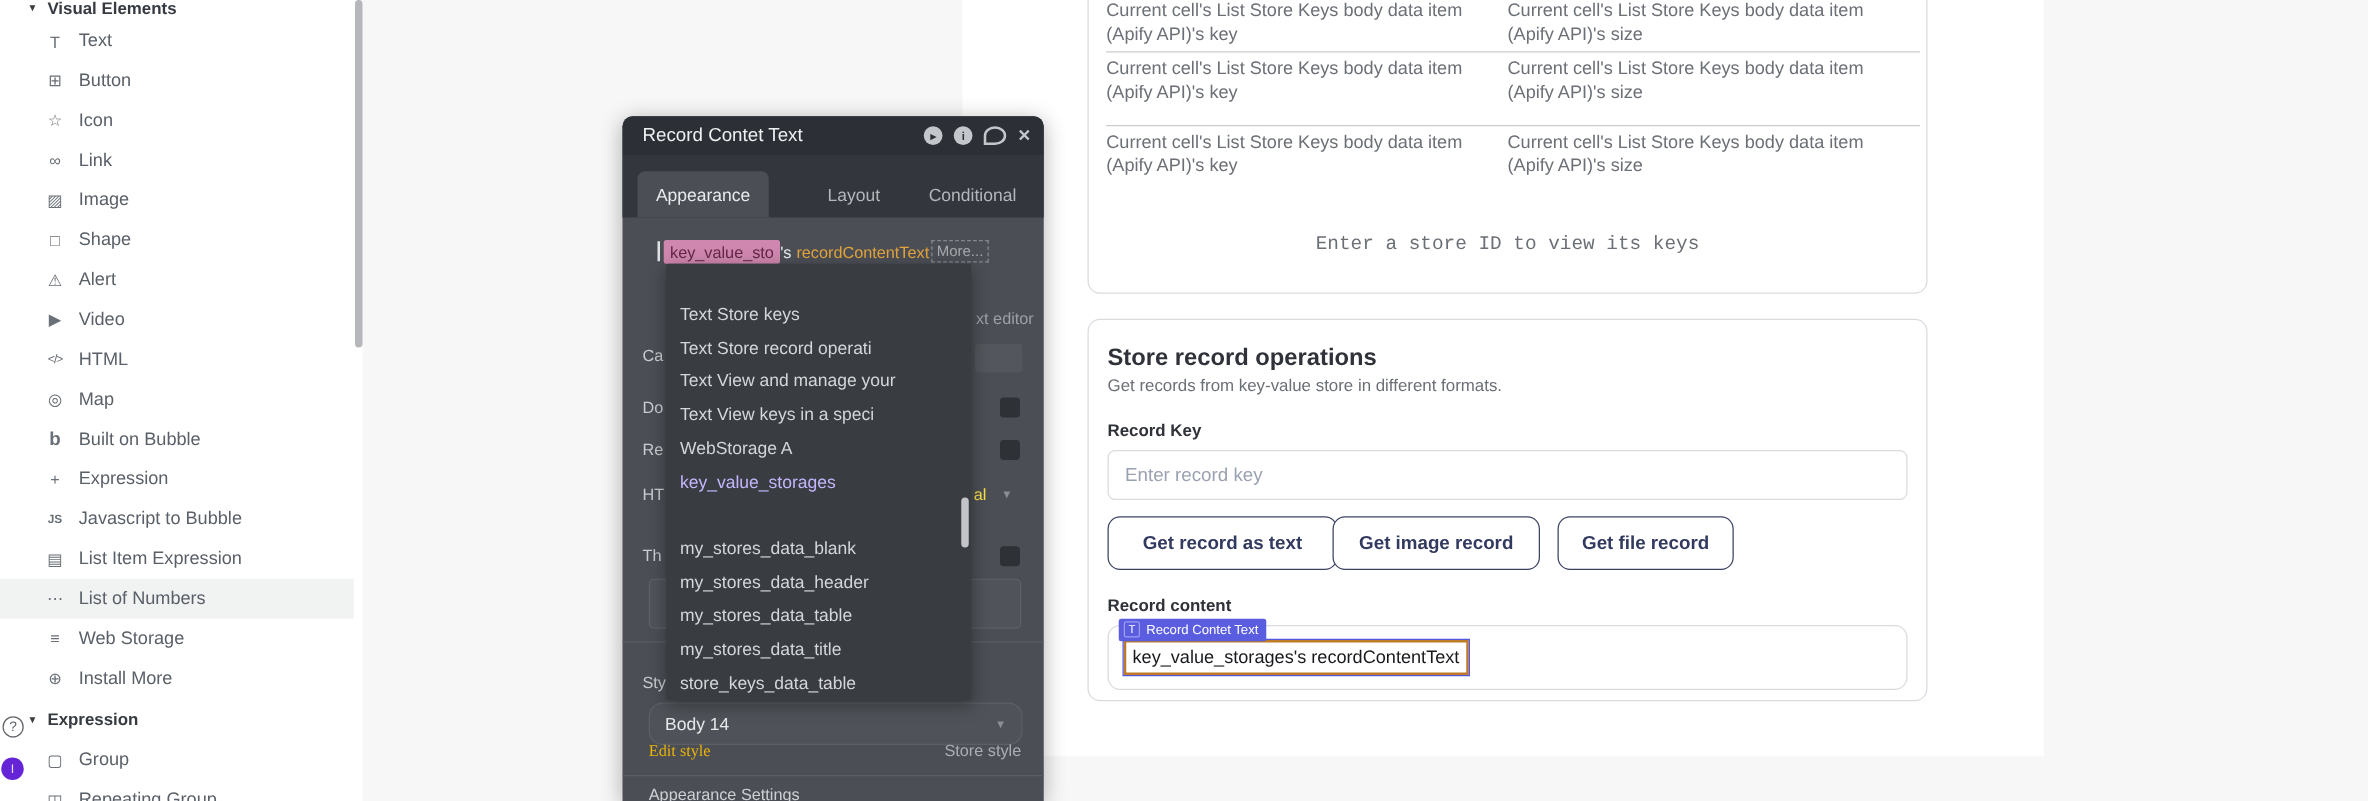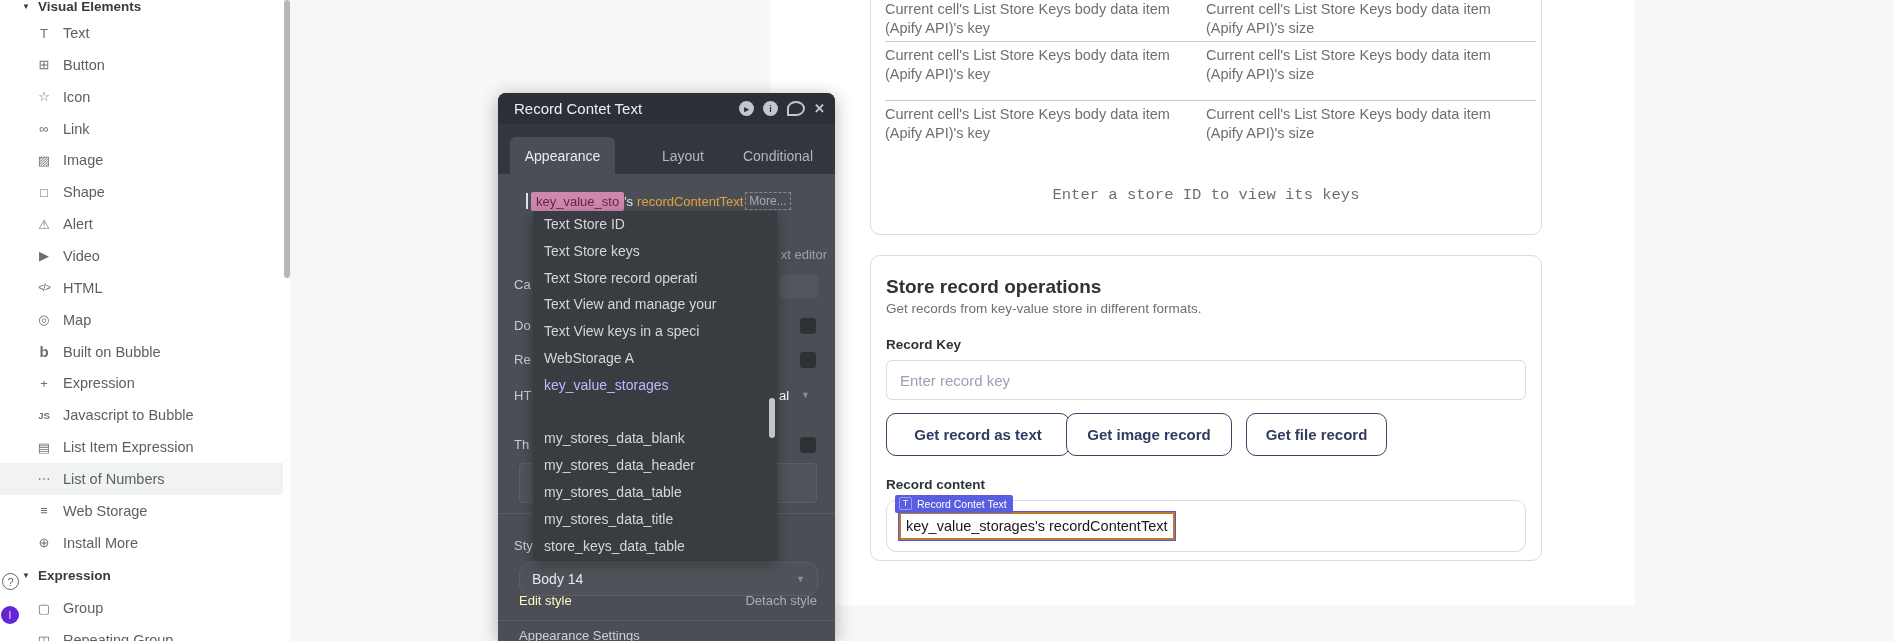--- a/index.html
+++ b/index.html
@@ -84,30 +84,30 @@
   #expr-cursor{width:2px;height:16px;background:#dfe1e4;margin-right:3px;}
   #expr-token{background:#cf87af;color:#652647;font-size:13px;padding:2px 5px;border-radius:2px;cursor:pointer;}
   #expr-connector{color:#e9ebed;font-size:13px;}
   #expr-path{color:#e4a43c;font-size:13px;margin-left:4px;white-space:nowrap;}
   #expr-more{border:1px dashed #85888d;color:#a6a9ae;font-size:12px;padding:1px 3px;margin-left:2px;cursor:pointer;white-space:nowrap;}
 
   .panel-frag-label{position:absolute;left:16px;font-size:13px;color:#c9ccd0;}
   #frag-editor{position:absolute;right:8px;top:154px;font-size:13px;color:#9ca0a5;}
   #frag-input{position:absolute;left:282px;top:182px;width:38px;height:23px;background:#53575d;border-radius:3px;}
   .panel-checkbox{position:absolute;left:302px;width:16px;height:16px;background:#2e3237;border-radius:3px;cursor:pointer;}
-  #mini-dd-value{position:absolute;left:281px;top:295px;font-size:13px;color:#ffffff;}
+  #mini-dd-value{position:absolute;left:281px;top:295px;font-size:13px;color:#fde047;}
   #mini-dd-caret{position:absolute;left:303px;top:297px;font-size:9px;color:#8b8e93;}
   #empty-box{position:absolute;left:21px;top:370px;width:296px;height:38px;background:#50545a;
              border:1px solid #5c6066;border-radius:4px;}
   .panel-divider{position:absolute;left:0;width:100%;height:0;border-top:1px solid #5a5e64;}
   #style-select{position:absolute;left:21px;top:469px;width:297px;height:32px;background:#4f5359;
                 border:1px solid #5c6066;border-radius:11px;cursor:pointer;}
   #style-select-value{position:absolute;left:12px;top:0;line-height:32px;font-size:14px;color:#e7e9eb;}
   #style-select-caret{position:absolute;right:12px;top:0;line-height:32px;font-size:9px;color:#8b8e93;}
-  #edit-style{position:absolute;left:21px;top:500px;font-size:13px;color:#fef9c3;cursor:pointer;}
+  #edit-style{position:absolute;left:21px;top:500px;font-size:13px;color:#eab308;cursor:pointer;font-family:Liberation Serif, serif;}
   #detach-style{position:absolute;right:18px;top:500px;font-size:13px;color:#aaadb2;cursor:pointer;}
   #appearance-settings{position:absolute;left:21px;top:535px;font-size:13px;color:#cdd0d4;}
 
   
   #autocomplete{position:absolute;left:35px;top:118px;width:244px;height:349px;background:#393c41;
                 border-radius:2px;box-shadow:0 4px 14px rgba(0,0,0,.35);z-index:5;overflow:hidden;}
   .ac-item{position:absolute;left:0;width:100%;height:27px;line-height:27px;padding-left:11px;
            box-sizing:border-box;font-size:14px;color:#d4d6d9;cursor:pointer;white-space:nowrap;}
   .ac-item.hl{color:#c4b5fd;}
   #ac-scroll-thumb{position:absolute;left:236px;top:187px;width:6px;height:40px;background:#c2c4c7;border-radius:3px;}
@@ -280,34 +280,33 @@
     <div class="panel-checkbox" style="top:344px;" data-name="panel-checkbox-3"></div>
     <div id="mini-dd-value" data-name="html-tag-dropdown-value">al</div>
     <div id="mini-dd-caret" data-name="chevron-down-icon">▼</div>
     <div id="empty-box" data-name="panel-empty-field"></div>
     <div class="panel-divider" style="top:420px;" data-name="panel-divider"></div>
     <div id="style-select" data-name="style-dropdown">
       <div id="style-select-value" data-name="style-dropdown-value">Body 14</div>
       <div id="style-select-caret" data-name="chevron-down-icon">▼</div>
     </div>
     <div id="edit-style" data-name="edit-style-link">Edit style</div>
-    <div id="detach-style" data-name="detach-style-link">Detach style</div>
+    <div id="detach-style" data-name="detach-style-link">Store style</div>
     <div class="panel-divider" style="top:527px;" data-name="panel-divider"></div>
     <div id="appearance-settings" data-name="appearance-settings-header">Appearance Settings</div>
 
     <div id="autocomplete" data-name="autocomplete-dropdown">
         <div class="ac-item" data-name="autocomplete-item-store_keys_data_table" style="top: 321.6px;">store_keys_data_table</div>
         <div class="ac-item" data-name="autocomplete-item-my_stores_data_title" style="top: 294.8px;">my_stores_data_title</div>
         <div class="ac-item" data-name="autocomplete-item-my_stores_data_table" style="top: 268px;">my_stores_data_table</div>
         <div class="ac-item" data-name="autocomplete-item-my_stores_data_header" style="top: 241.2px;">my_stores_data_header</div>
         <div class="ac-item" data-name="autocomplete-item-my_stores_data_blank" style="top: 214.4px;">my_stores_data_blank</div>
         <div class="ac-item hl" data-name="autocomplete-item-key_value_storages" style="top: 160.8px;">key_value_storages</div>
         <div class="ac-item" data-name="autocomplete-item-webstorage-a" style="top: 134px;">WebStorage A</div>
         <div class="ac-item" data-name="autocomplete-item-text-view-keys-in-a-speci" style="top: 107.2px;">Text View keys in a speci</div>
         <div class="ac-item" data-name="autocomplete-item-text-view-and-manage-your" style="top: 80.4px;">Text View and manage your</div>
         <div class="ac-item" data-name="autocomplete-item-text-store-record-operati" style="top: 53.6px;">Text Store record operati</div>
         <div class="ac-item" data-name="autocomplete-item-text-store-keys" style="top: 26.8px;">Text Store keys</div>
-        <div class="ac-item" data-name="autocomplete-item-text-store-id" style="top: 0px;">Text Store ID</div>
       <div id="ac-scroll-thumb" data-name="autocomplete-scrollbar-thumb"></div>
     </div>
   </div>
 
 </div>
 
 </body></html>

